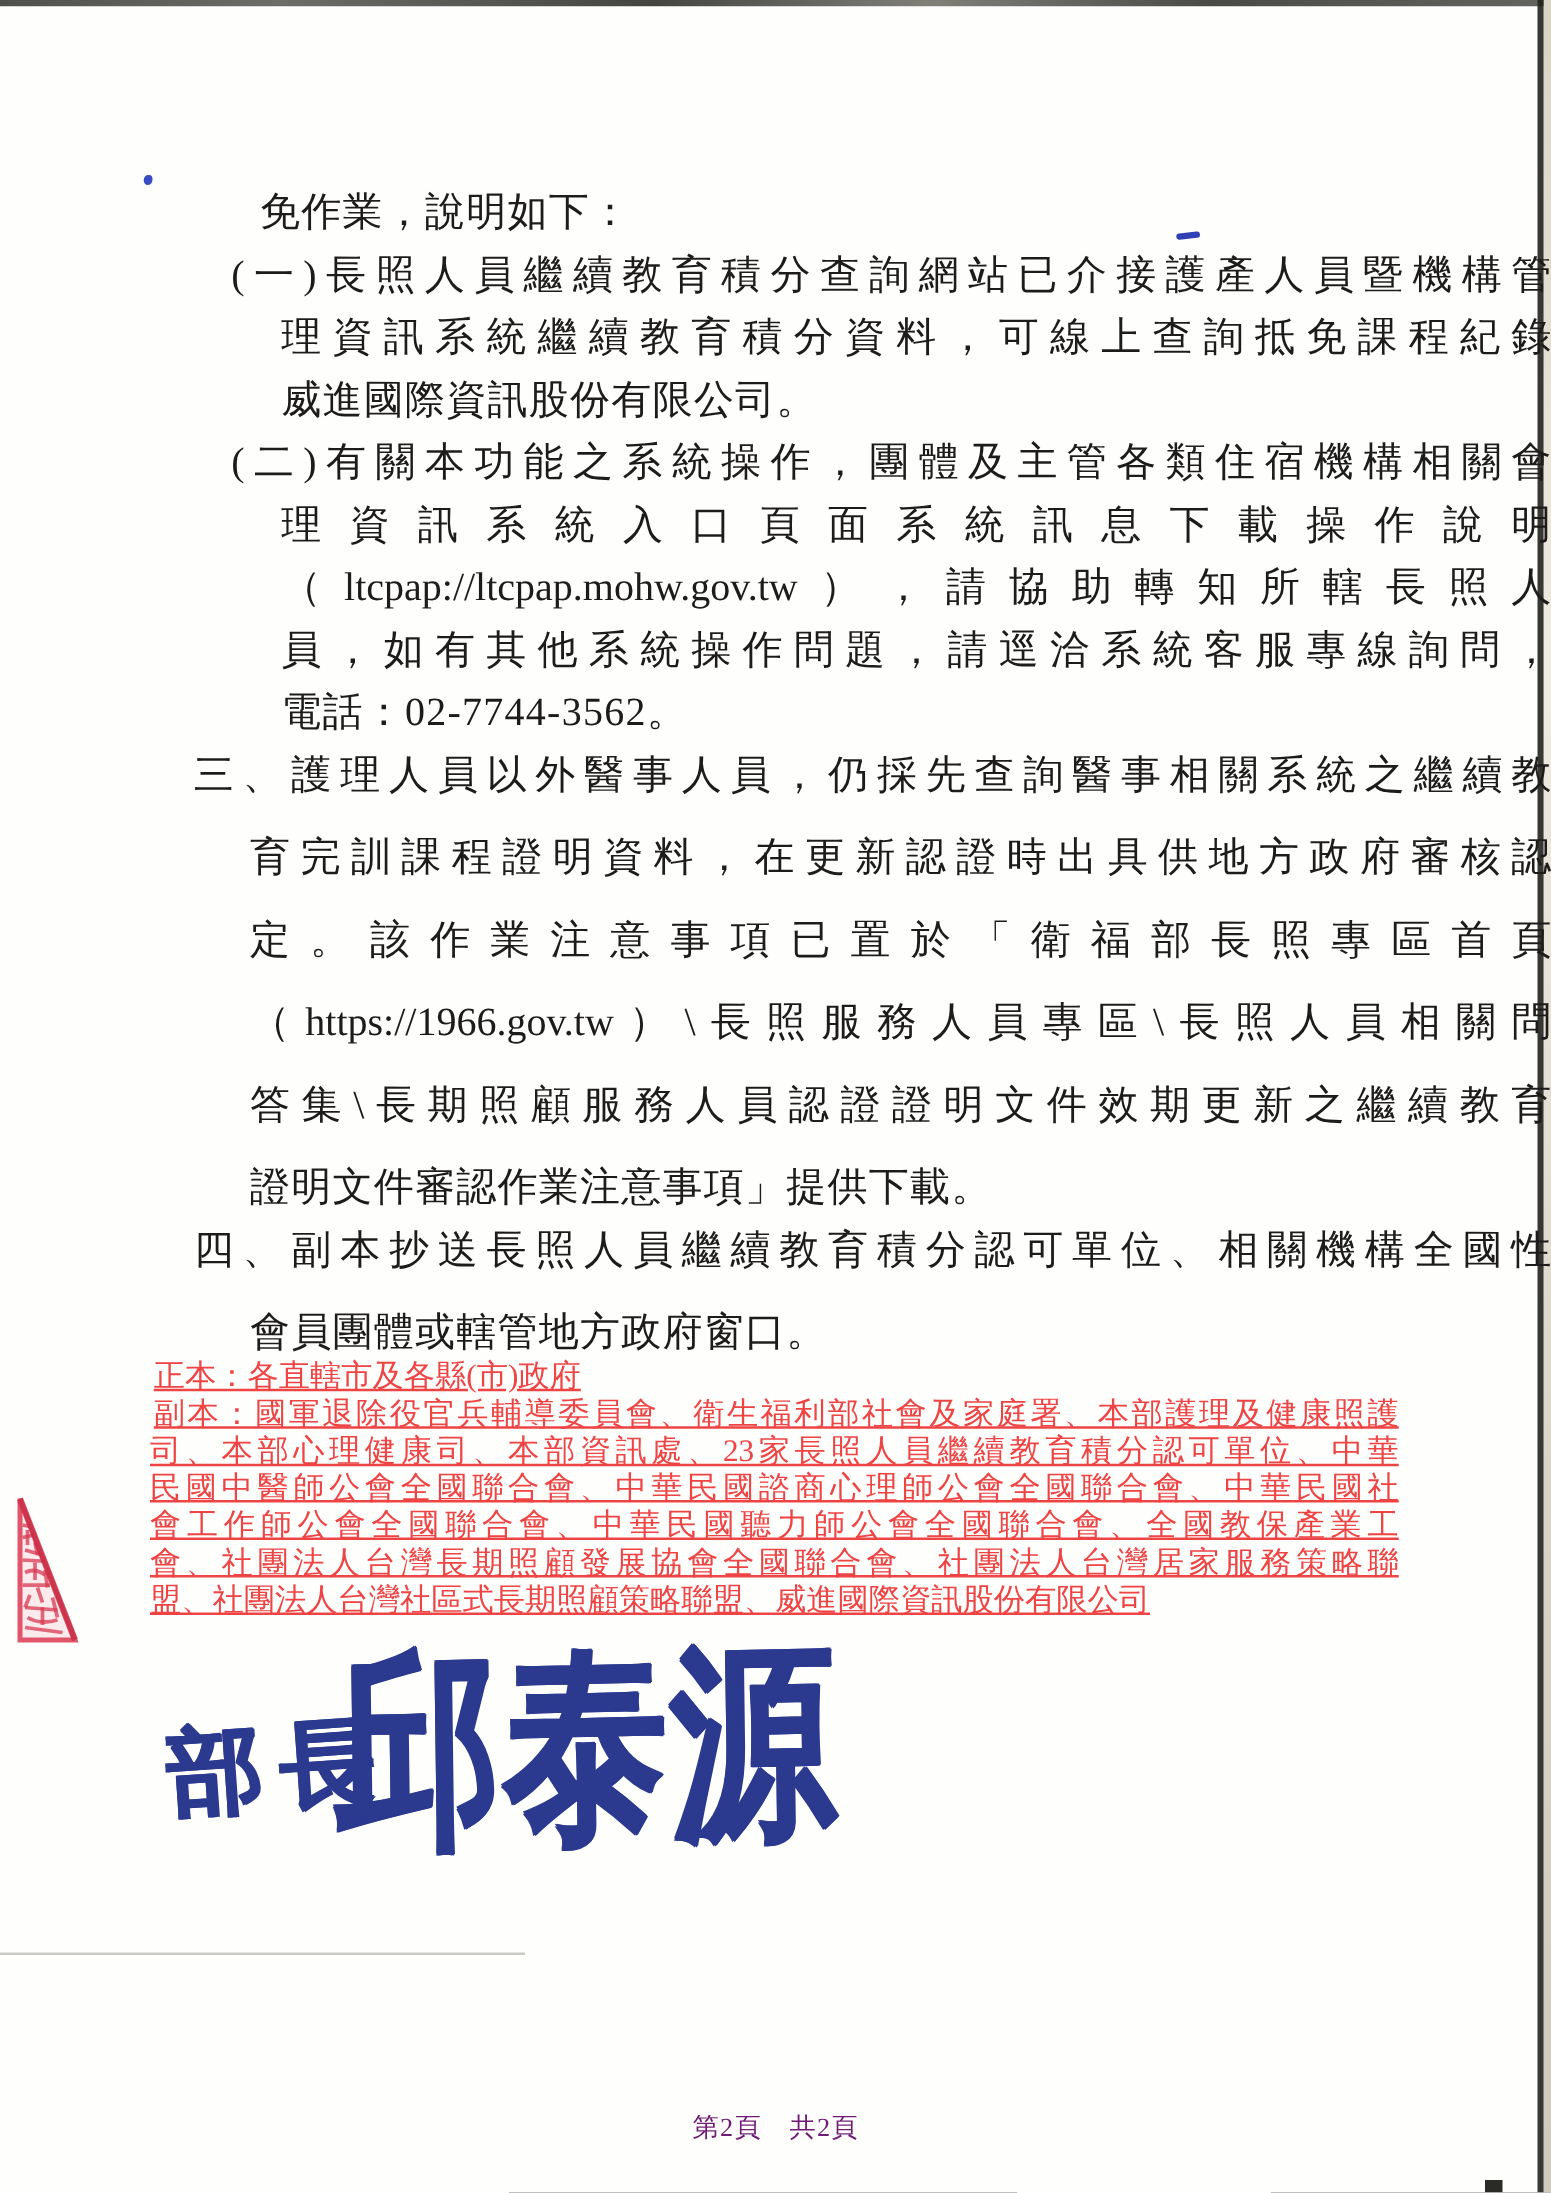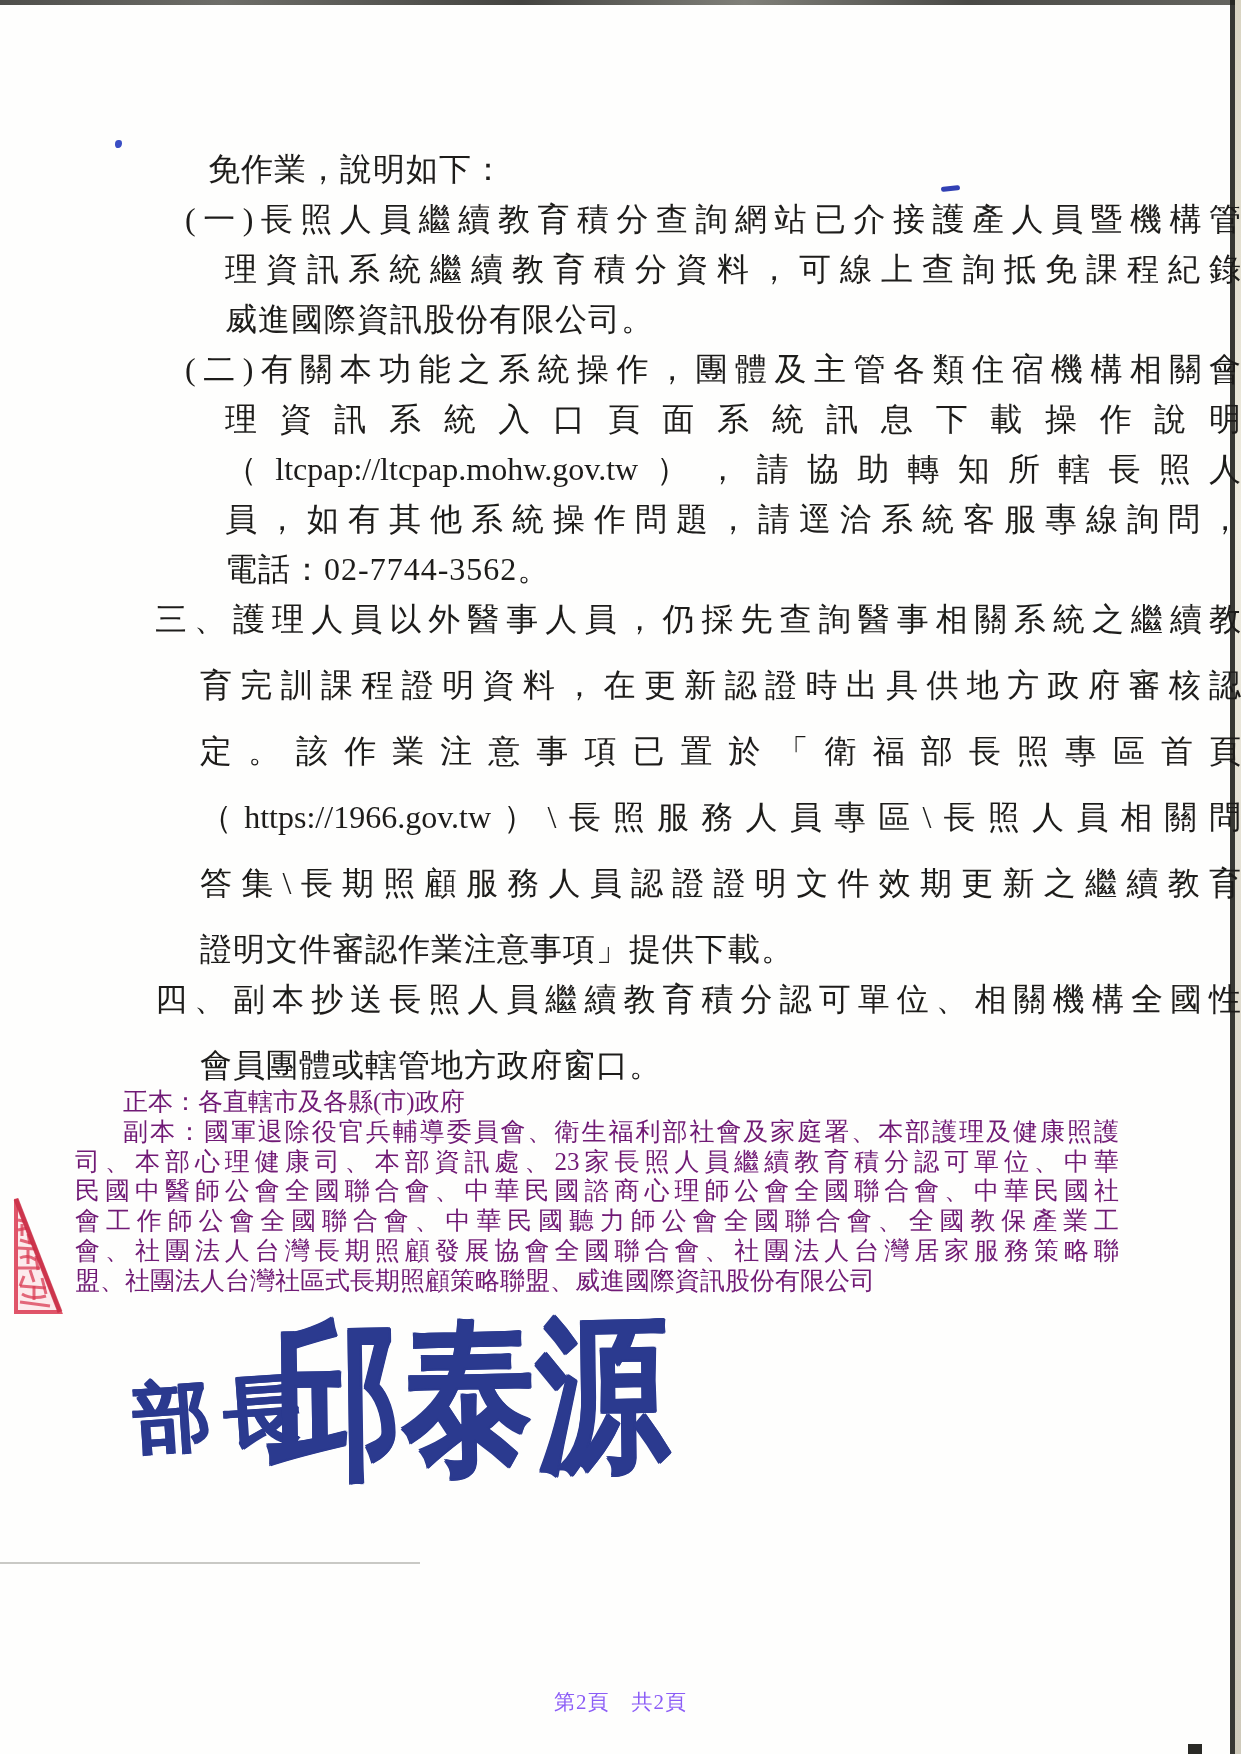--- a/index.html
+++ b/index.html
@@ -32,50 +32,50 @@
     white-space:nowrap;
     letter-spacing:1px;
   }
   .bline.just{text-align:justify;text-align-last:justify;text-justify:inter-character;white-space:normal;letter-spacing:0;}
   .bline.intro{padding-left:208px;}
   .bline.m1{padding-left:185px;}
   .bline.c1{padding-left:225px;}
   .bline.m0{padding-left:155px;}
   .bline.c0{padding-left:200px;margin-top:16px;}
   
-  .copies-block{position:absolute;left:0;top:1087px;width:1235px;color:#701a75;}
+  .copies-block{position:absolute;left:0;top:1087px;width:1235px;color:#ef4444;text-decoration:underline;}
   .aline{
     height:29.8px;line-height:29.8px;
     font-size:25px;
     padding-right:116px;
     white-space:nowrap;
   }
   .aline.just{text-align:justify;text-align-last:justify;text-justify:inter-character;white-space:normal;}
   .aline.addr0{padding-left:123px;}
-  .aline.addr1{padding-left:75px;}
+  .aline.addr1{padding-left:120px;}
   
   .sig-title{
     position:absolute;left:133px;top:1363px;
     font-size:76px;font-weight:bold;color:#2b3a8f;
     letter-spacing:14px;transform:rotate(-4deg);
     text-shadow:1px 0 0 #2b3a8f,0 1px 0 #2b3a8f,2px 1px 0 #2b3a8f;
   }
   .sig-name{
     position:absolute;left:266px;top:1290px;
     font-size:168px;font-weight:bold;color:#2b3a8f;
     letter-spacing:4px;
     transform:scaleX(.78) rotate(-1deg);
     transform-origin:left top;
     text-shadow:2px 0 0 #2b3a8f,0 2px 0 #2b3a8f,2px 2px 0 #2b3a8f,3px 1px 0 #2b3a8f;
   }
   
   .footer{
     position:absolute;left:0;top:1688px;width:1241px;
     text-align:center;font-size:21px;letter-spacing:1px;
-    color:#8b5cf6;white-space:pre;
+    color:#701a75;white-space:pre;
   }
 </style>
 </head>
 <body>
 
 <div class="page">
 
   <div class="scan-top"></div>
   <div class="scan-right"></div>
   <div class="scan-right-outer"></div>

